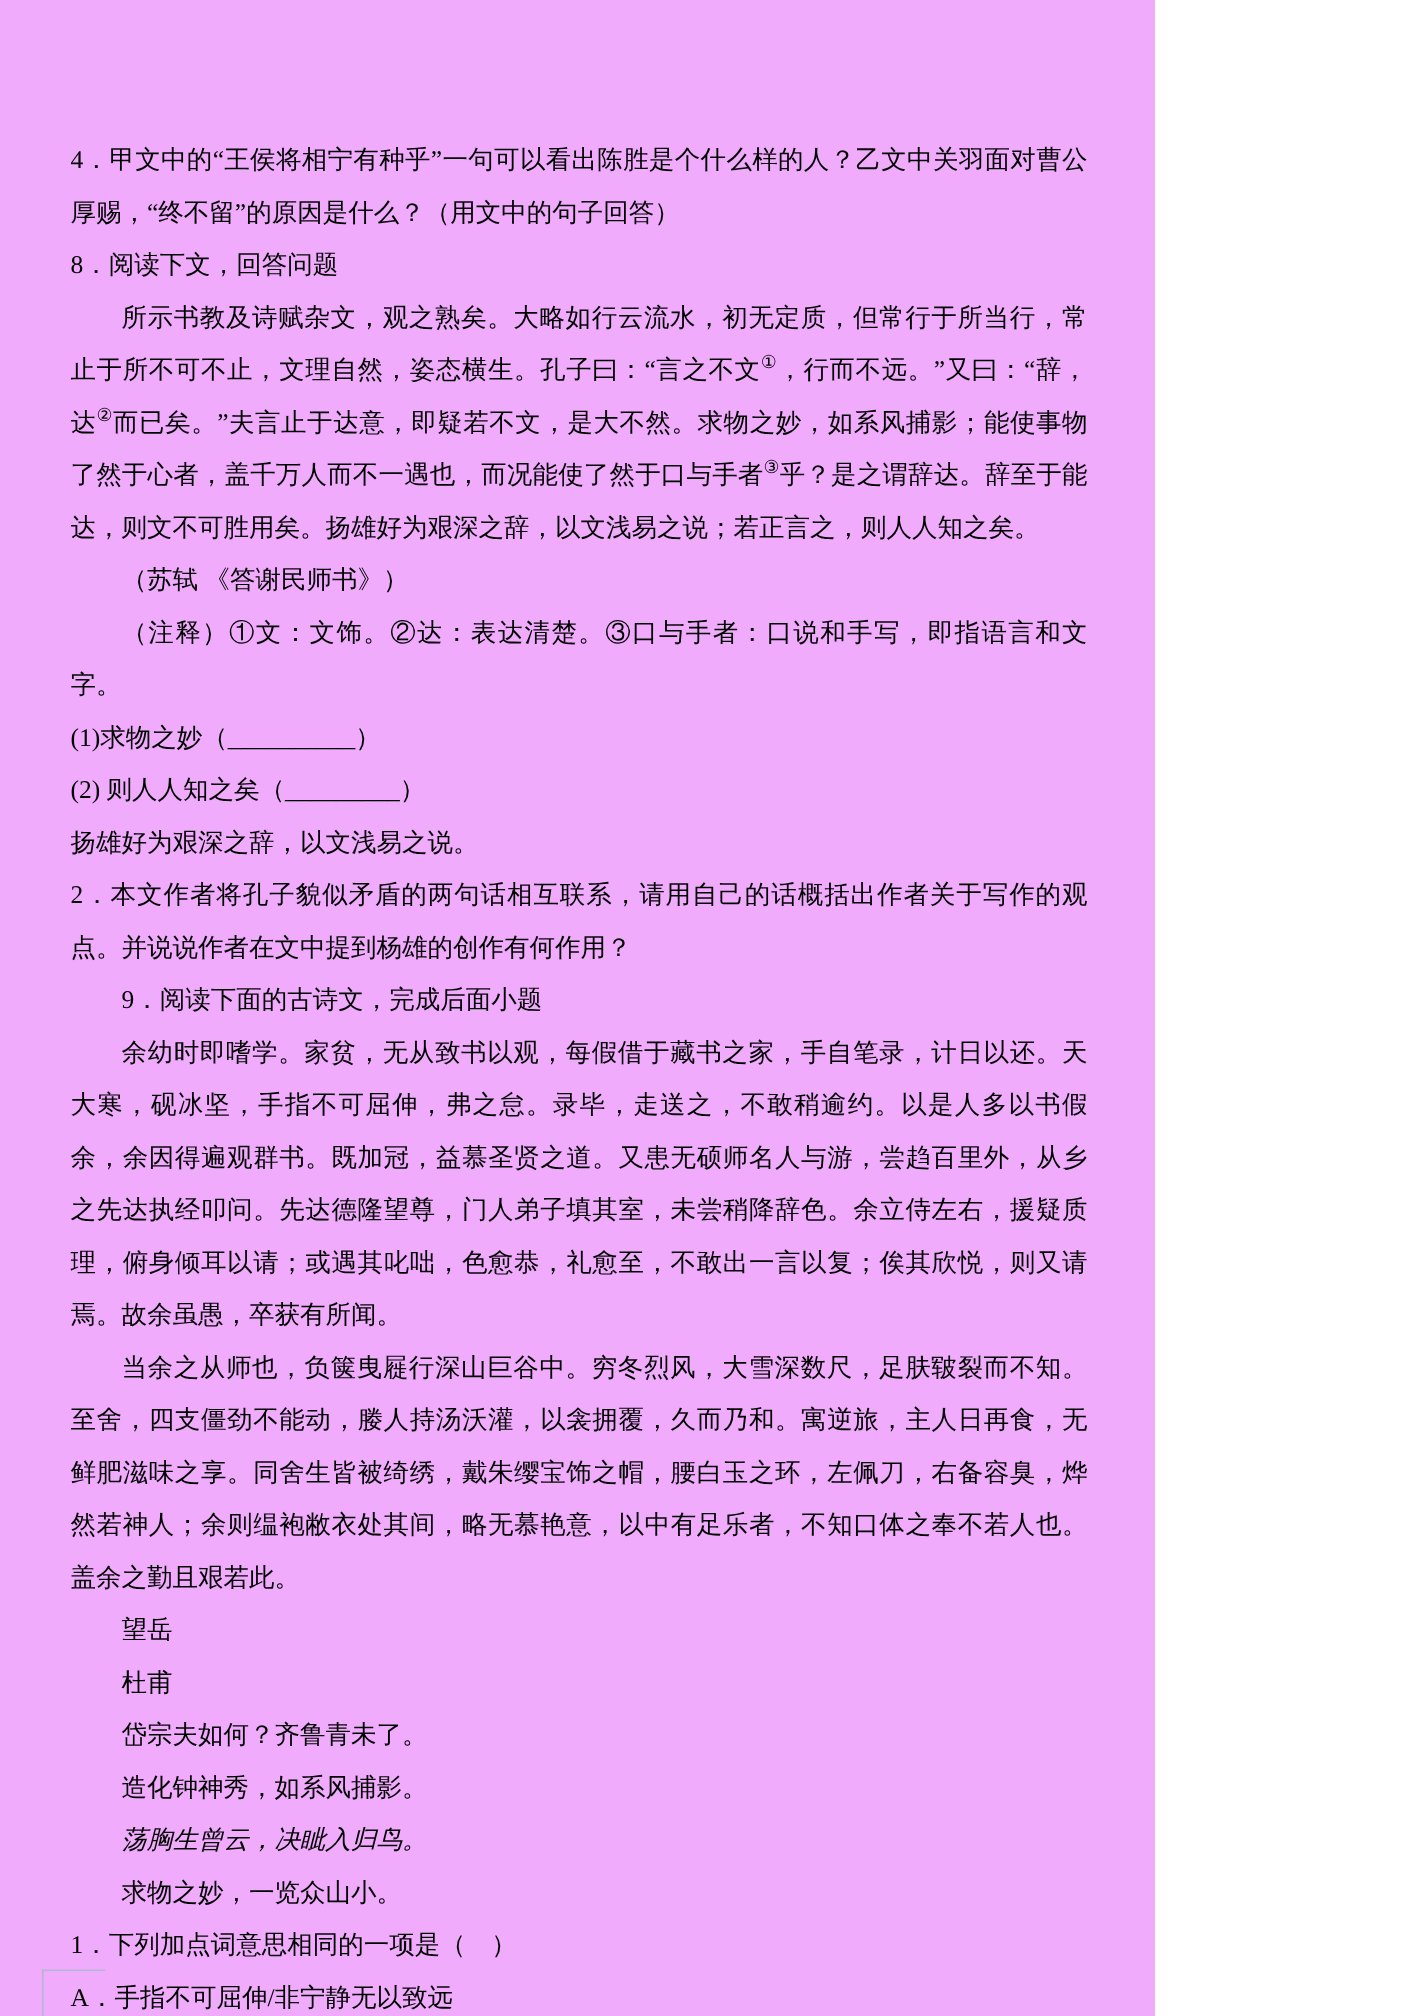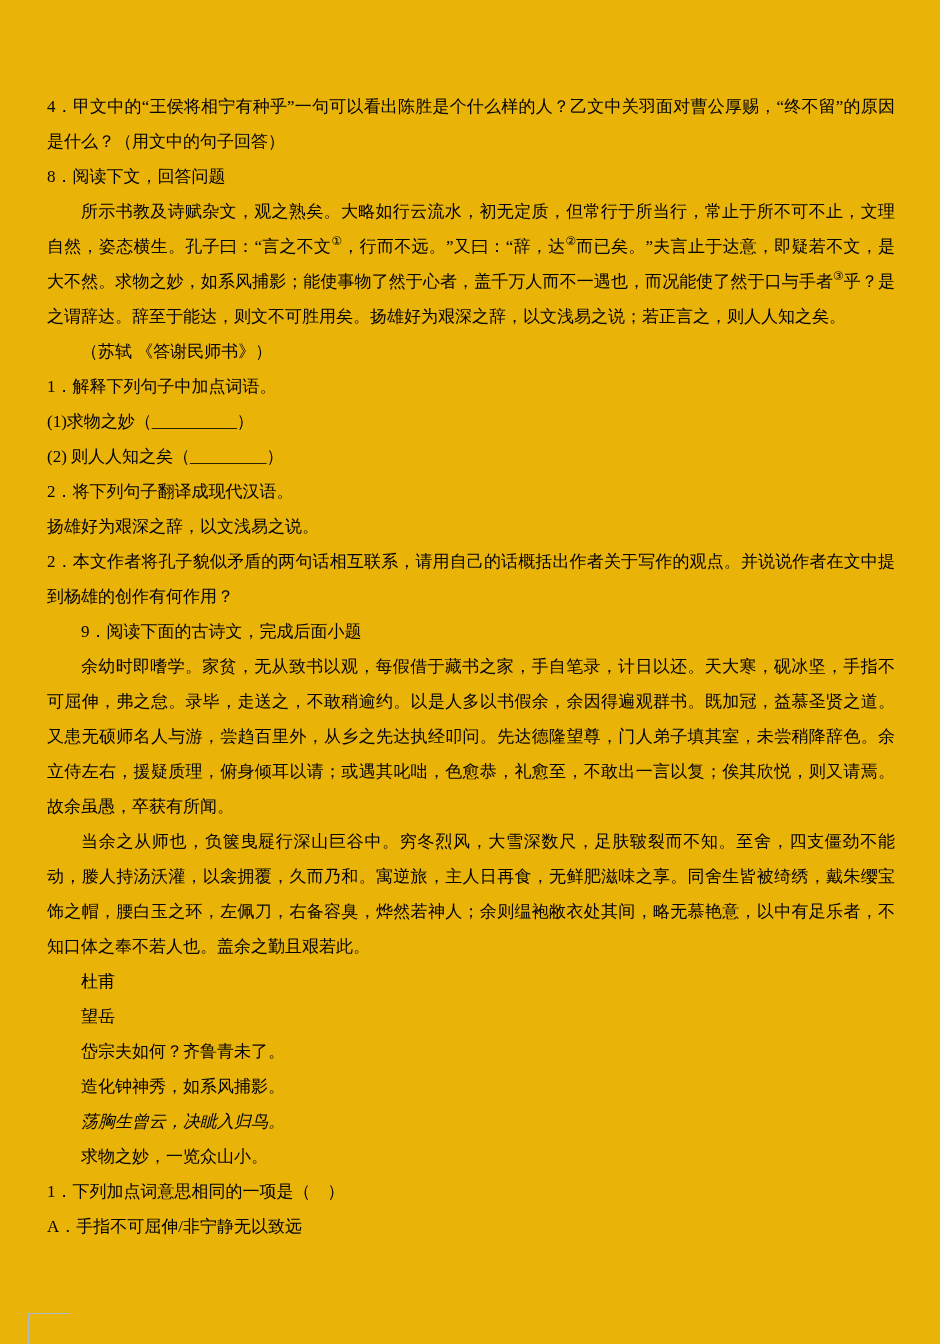--- a/index.html
+++ b/index.html
@@ -8,24 +8,24 @@
     height: 1344px;
     background: #ffffff;
     overflow: hidden;
   }
   body {
     font-family: "Liberation Serif", "DejaVu Serif", serif;
     color: #000000;
     position: relative;
   }
   .page {
-    width: 940px;
+    width: 770px;
     height: 1344px;
     padding: 89px 45px 0 47px;
-    background: #eab308;
+    background: #f0abfc;
     position: relative;
   }
   .doc-body p.para {
     font-size: 17px;
     line-height: 35px;
     text-align: justify;
     word-break: break-all;
     margin: 0;
   }
   .doc-body p.indent {
@@ -55,31 +55,30 @@
 </style>
 </head>
 <body>
 
 <div class="page">
   <div class="doc-body">
       <p class="para"><span class="run">4．甲文中的“王侯将相宁有种乎”一句可以看出陈胜是个什么样的人？乙文中关羽面对曹公厚赐，“终不留”的原因是什么？（用文中的句子回答）</span></p>
       <p class="para"><span class="run">8．阅读下文，回答问题</span></p>
       <p class="para indent"><span class="run">所示书教及诗赋杂文，观之熟矣。大略如行云流水，初无定质，但常行于所当行，常止于所不可不止，文理自然，姿态横生。孔子曰：“言之不文</span><span class="run sup">①</span><span class="run">，行而不远。”又曰：“辞，达</span><span class="run sup">②</span><span class="run">而已矣。”夫言止于达意，即疑若不文，是大不然。求物之妙，如系风捕影；能使事物了然于心者，盖千万人而不一遇也，而况能使了然于口与手者</span><span class="run sup">③</span><span class="run">乎？是之谓辞达。辞至于能达，则文不可胜用矣。扬雄好为艰深之辞，以文浅易之说；若正言之，则人人知之矣。</span></p>
       <p class="para indent"><span class="run">（苏轼 《答谢民师书》）</span></p>
-      <p class="para"><span class="run">1．解释下列句子中加点词语。</span></p>
+      <p class="para indent"><span class="run">（注释）①文：文饰。②达：表达清楚。③口与手者：口说和手写，即指语言和文字。</span></p>
       <p class="para"><span class="run">(1)求物之妙（__________）</span></p>
       <p class="para"><span class="run">(2) 则人人知之矣（_________）</span></p>
-      <p class="para"><span class="run">2．将下列句子翻译成现代汉语。</span></p>
       <p class="para"><span class="run">扬雄好为艰深之辞，以文浅易之说。</span></p>
       <p class="para"><span class="run">2．本文作者将孔子貌似矛盾的两句话相互联系，请用自己的话概括出作者关于写作的观点。并说说作者在文中提到杨雄的创作有何作用？</span></p>
       <p class="para indent"><span class="run">9．阅读下面的古诗文，完成后面小题</span></p>
       <p class="para indent"><span class="run">余幼时即嗜学。家贫，无从致书以观，每假借于藏书之家，手自笔录，计日以还。天大寒，砚冰坚，手指不可屈伸，弗之怠。</span><span class="run u">录毕，走送之，不敢稍逾约。</span><span class="run">以是人多以书假余，余因得遍观群书。既加冠，益慕圣贤之道。又患无硕师名人与游，尝趋百里外，从乡之先达执经叩问。先达德隆望尊，门人弟子填其室，未尝稍降辞色。余立侍左右，援疑质理，俯身倾耳以请；或遇其叱咄，色愈恭，礼愈至，不敢出一言以复；俟其欣悦，则又请焉。故余虽愚，卒获有所闻。</span></p>
       <p class="para indent"><span class="run">当余之从师也，负箧曳屣行深山巨谷中。穷冬烈风，大雪深数尺，足肤皲裂而不知。至舍，四支僵劲不能动，媵人持汤沃灌，以衾拥覆，久而乃和。寓逆旅，主人日再食，无鲜肥滋味之享。同舍生皆被绮绣，戴朱缨宝饰之帽，腰白玉之环，左佩刀，右备容臭，烨然若神人；余则缊袍敝衣处其间，略无慕艳意，</span><span class="run u">以中有足乐者，不知口体之奉不若人也。</span><span class="run">盖余之勤且艰若此。</span></p>
+      <p class="para indent"><span class="run">望岳</span></p>
       <p class="para indent"><span class="run">杜甫</span></p>
-      <p class="para indent"><span class="run">望岳</span></p>
       <p class="para indent"><span class="run">岱宗夫如何？齐鲁青未了。</span></p>
       <p class="para indent"><span class="run">造化钟神秀，如系风捕影。</span></p>
       <p class="para indent"><span class="run u i">荡胸生曾云，决眦入归鸟。</span></p>
       <p class="para indent"><span class="run">求物之妙，一览众山小。</span></p>
       <p class="para"><span class="run">1．下列加点词意思相同的一项是（　）</span></p>
       <p class="para"><span class="run">A．手指不可屈伸/非宁静无以致远</span></p>
     </div>
   <div class="corner-mark"></div>
 </div>
 

